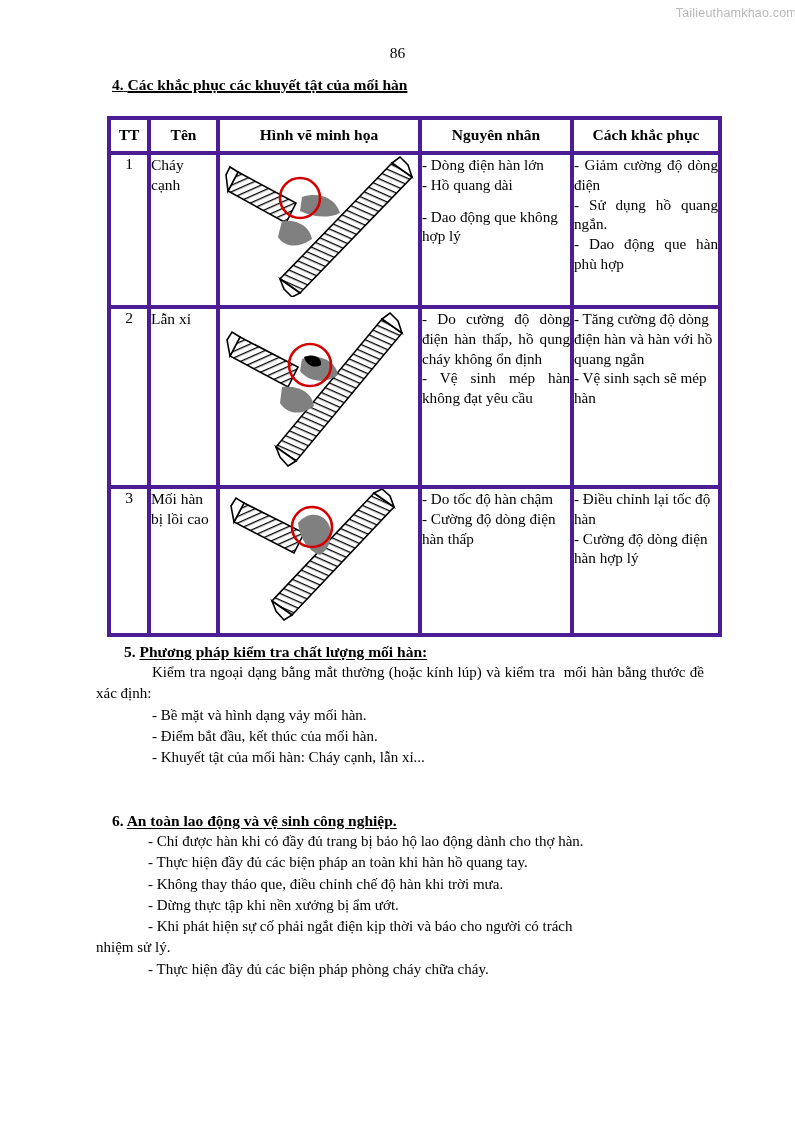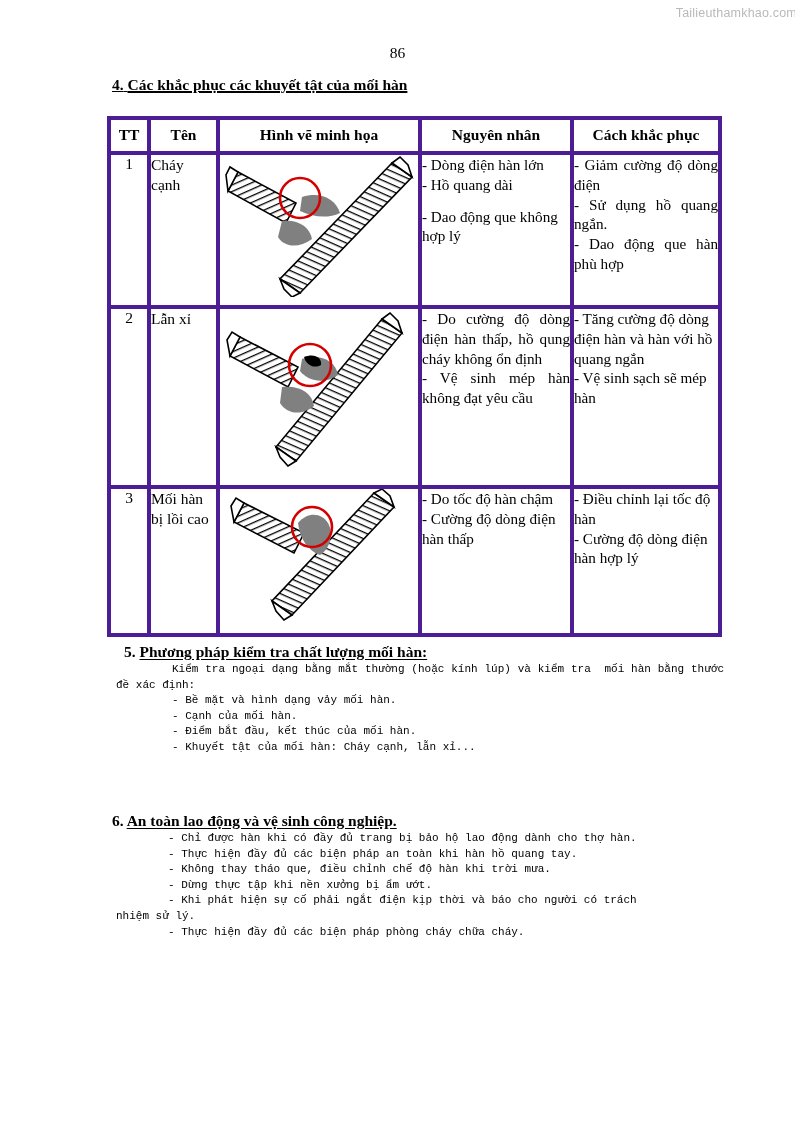--- a/index.html
+++ b/index.html
@@ -109,21 +109,21 @@
   }
   td.cell-text.justify p { text-align: justify; text-align-last: left; font-family: Liberation Serif, serif; }
   td.cell-text p { margin: 0; }
   td.cell-text p.gap { margin-top: 12px; }
 
   .r1 td { height: 150px; }
   .r2 td { height: 176px; }
   .r3 td { height: 144px; }
 
   
-  .body-block { position: absolute; left: 116px; width: 608px; font-size: 11px; line-height: 1.42; font-family: Liberation Mono, monospace; }
+  .body-block { position: absolute; left: 96px; width: 608px; font-size: 15px; line-height: 1.42; }
   #block5 { top: 662px; }
   #block6 { top: 831px; }
   .body-block p { margin: 0; white-space: pre-wrap; }
   .indent-1 { text-indent: 56px; }
   .indent-2 { padding-left: 56px; }
   .indent-3 { padding-left: 52px; }
   .just { text-align: justify; text-align-last: left; }
 </style>
 </head>
 <body>
@@ -262,21 +262,20 @@
   </table>
 
   <div class="section-heading" id="heading5">
     <span class="num">5.</span>
     <span class="ttl">Phương pháp kiểm tra chất lượng mối hàn:</span>
   </div>
 
   <div class="body-block" id="block5">
     <p class="indent-1 just">Kiểm tra ngoại dạng bằng mắt thường (hoặc kính lúp) và kiểm tra  mối hàn bằng thước đề xác định:</p>
     <p class="indent-2">- Bề mặt và hình dạng vảy mối hàn.</p>
-    <p class="indent-2">- Cạnh của mối hàn.</p>
     <p class="indent-2">- Điểm bắt đầu, kết thúc của mối hàn.</p>
     <p class="indent-2">- Khuyết tật của mối hàn: Cháy cạnh, lẫn xỉ...</p>
   </div>
 
   <div class="section-heading" id="heading6">
     <span class="num">6.</span>
     <span class="ttl">An toàn lao động và vệ sinh công nghiệp.</span>
   </div>
 
   <div class="body-block" id="block6">

